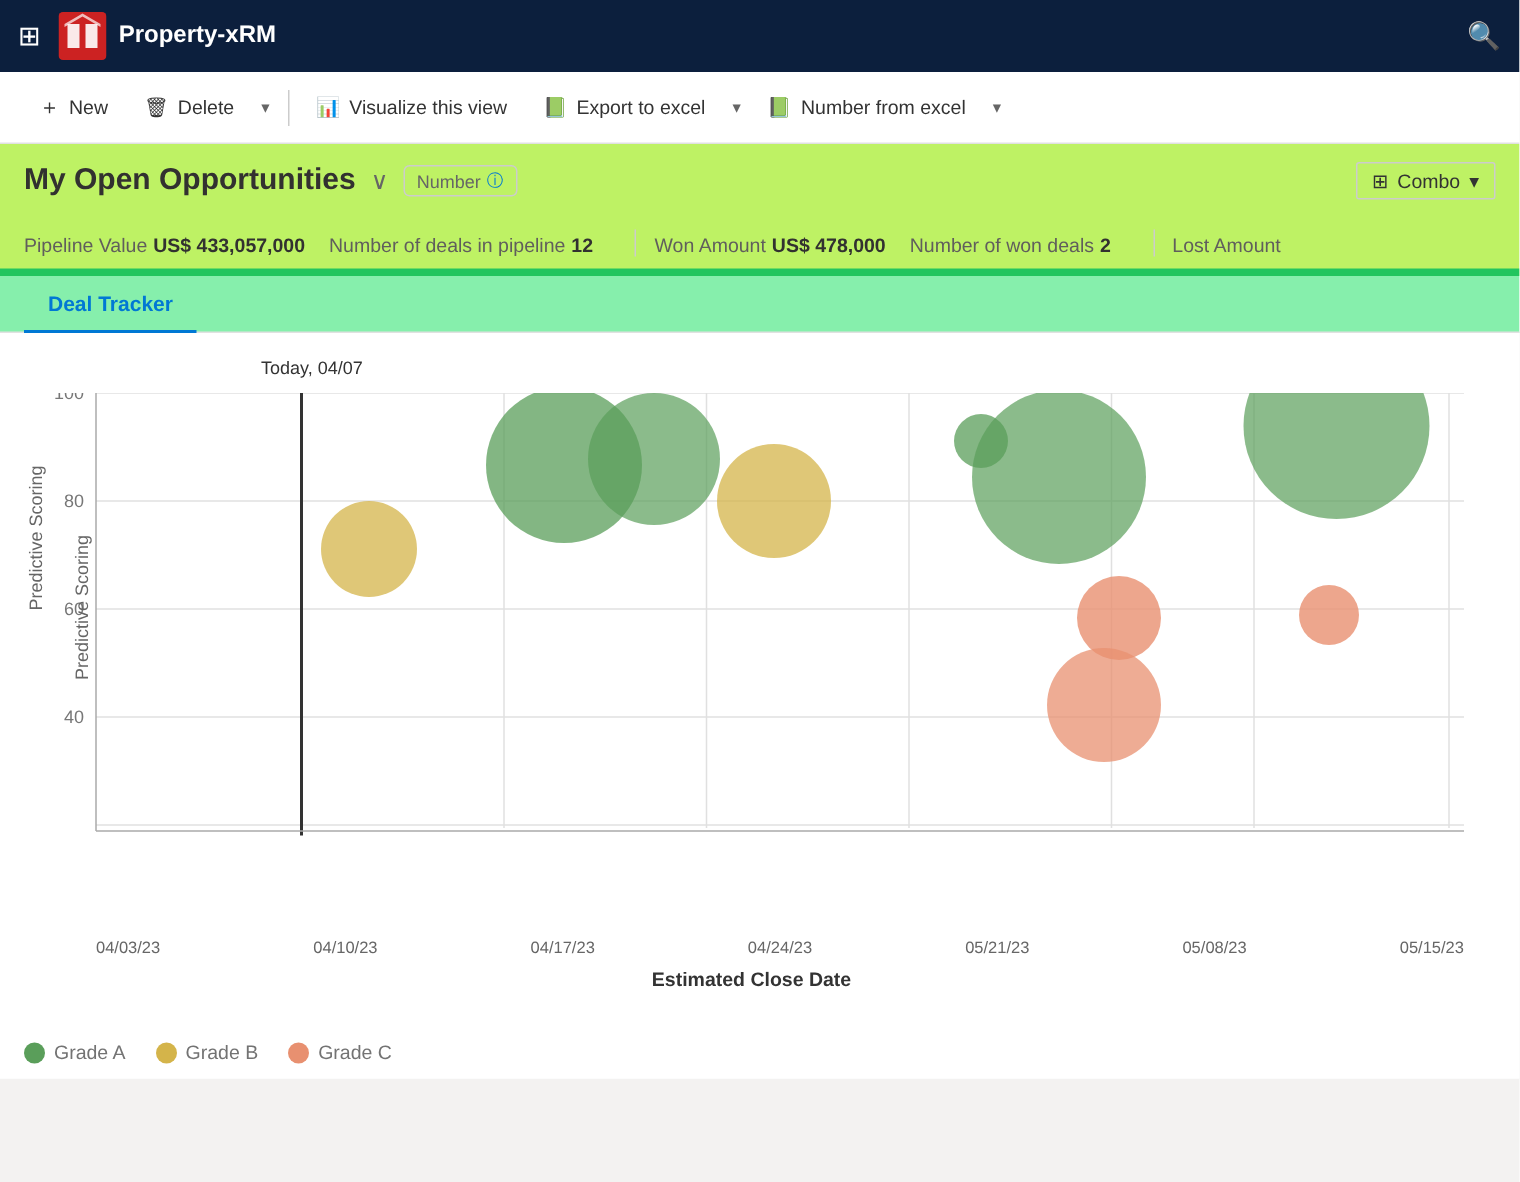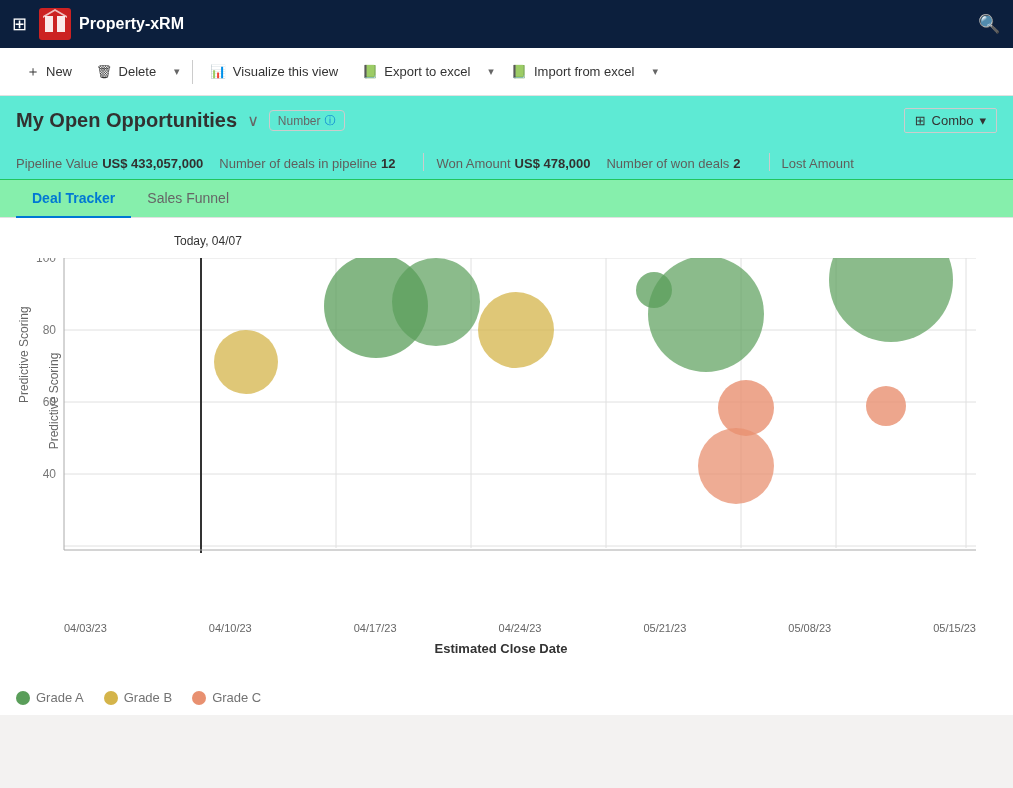--- a/index.html
+++ b/index.html
@@ -39,23 +39,23 @@
       color: #333;
       border: none;
       background: none;
       border-radius: 2px;
     }
     .toolbar-divider { width: 1px; height: 24px; background: #ccc; margin: 0 4px; }
     .toolbar-dropdown { font-size: 11px; color: #666; cursor: pointer; padding: 6px 4px; }
 
     
     .page-header {
-      background: #5eead4;
+      background: #bef264;
       padding: 12px 16px 0 16px;
-      border-bottom: 1px solid #22c55e;
+      border-bottom: 5px solid #22c55e;
     }
     .page-header-top {
       display: flex;
       align-items: center;
       justify-content: space-between;
       margin-bottom: 12px;
     }
     .page-title-area { display: flex; align-items: center; gap: 10px; }
     .page-title { font-size: 20px; font-weight: 600; color: #323130; }
     .dropdown-btn { font-size: 16px; cursor: pointer; color: #666; }
@@ -200,21 +200,21 @@
     <span>📊</span>
     <span>Visualize this view</span>
   </button>
   <button class="toolbar-btn">
     <span>📗</span>
     <span>Export to excel</span>
   </button>
   <div class="toolbar-dropdown">▾</div>
   <button class="toolbar-btn">
     <span>📗</span>
-    <span>Import from excel</span>
+    <span>Number from excel</span>
   </button>
   <div class="toolbar-dropdown">▾</div>
 </div>
 
 <div class="page-header">
   <div class="page-header-top">
     <div class="page-title-area">
       <span class="page-title">My Open Opportunities</span>
       <span class="dropdown-btn">∨</span>
       <div class="preview-badge">
@@ -243,23 +243,20 @@
     <span class="stat-label">Lost Amount</span>
   </div>
 </div>
 
 <div class="chart-card">
   <div class="tabs-container">
     <div class="tabs">
       <div class="tab active">
         <span>Deal Tracker</span>
       </div>
-      <div class="tab">
-        <span>Sales Funnel</span>
-      </div>
     </div>
   </div>
 
   <div class="chart-area">
     <div class="chart-wrapper">
       <div class="today-label" style="left: 158px;">Today, 04/07</div>
 
       <svg class="chart-svg" viewBox="0 0 970 360" xmlns="http://www.w3.org/2000/svg">
 
         <line x1="48" y1="0" x2="960" y2="0" stroke="#e0e0e0" stroke-width="1"></line>

